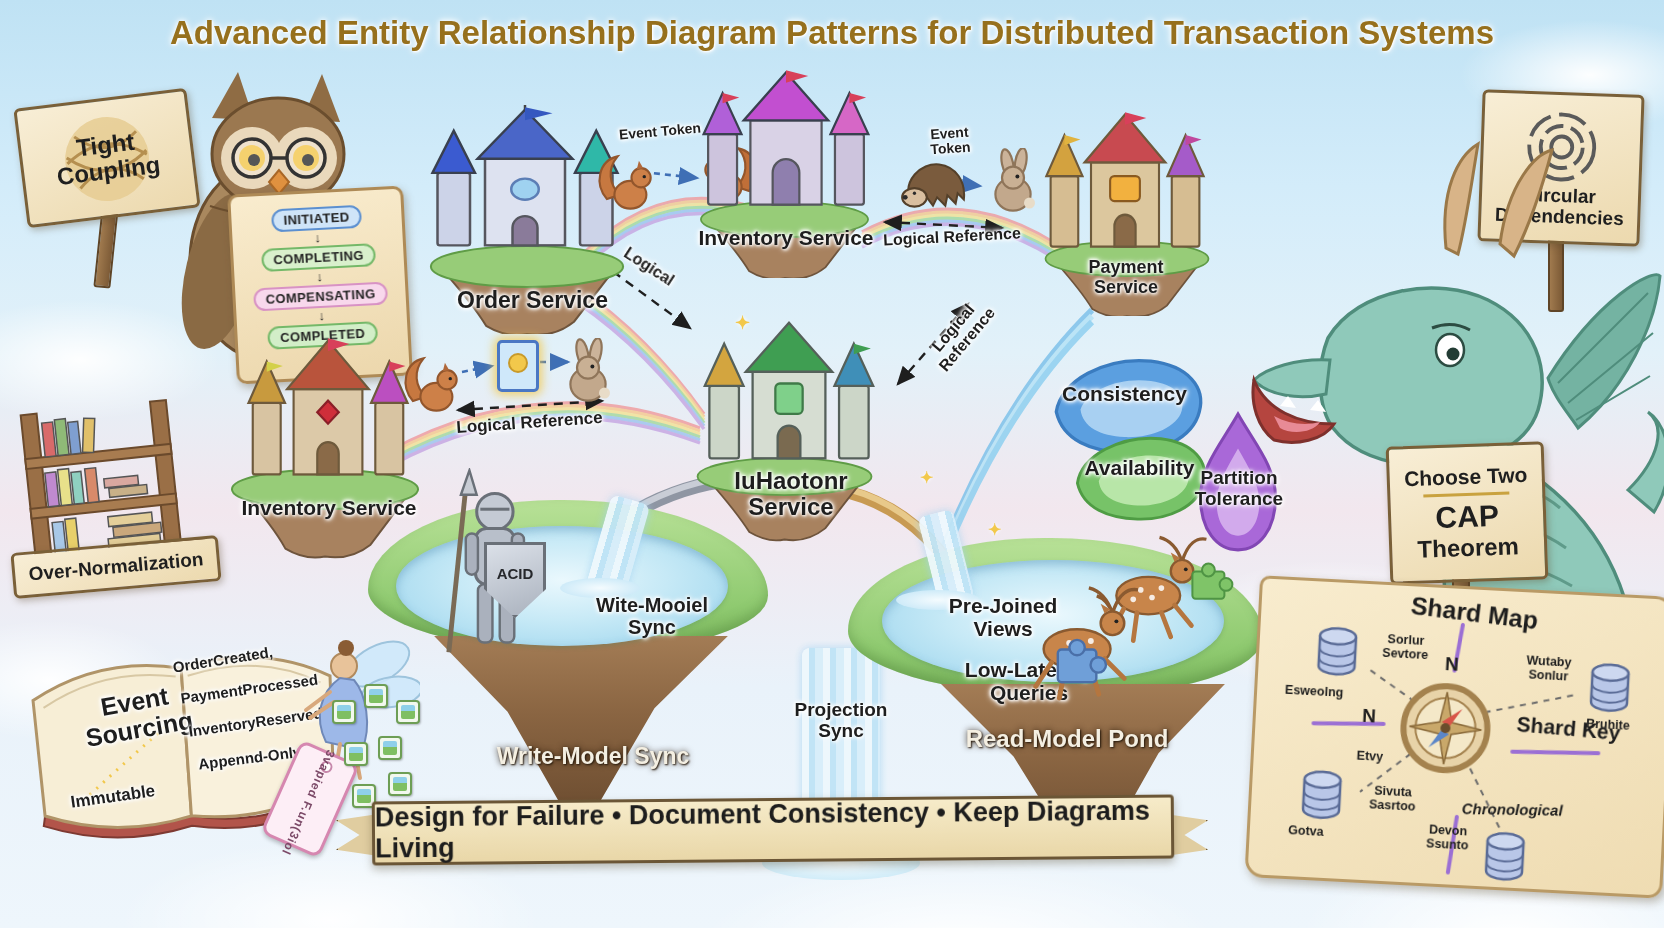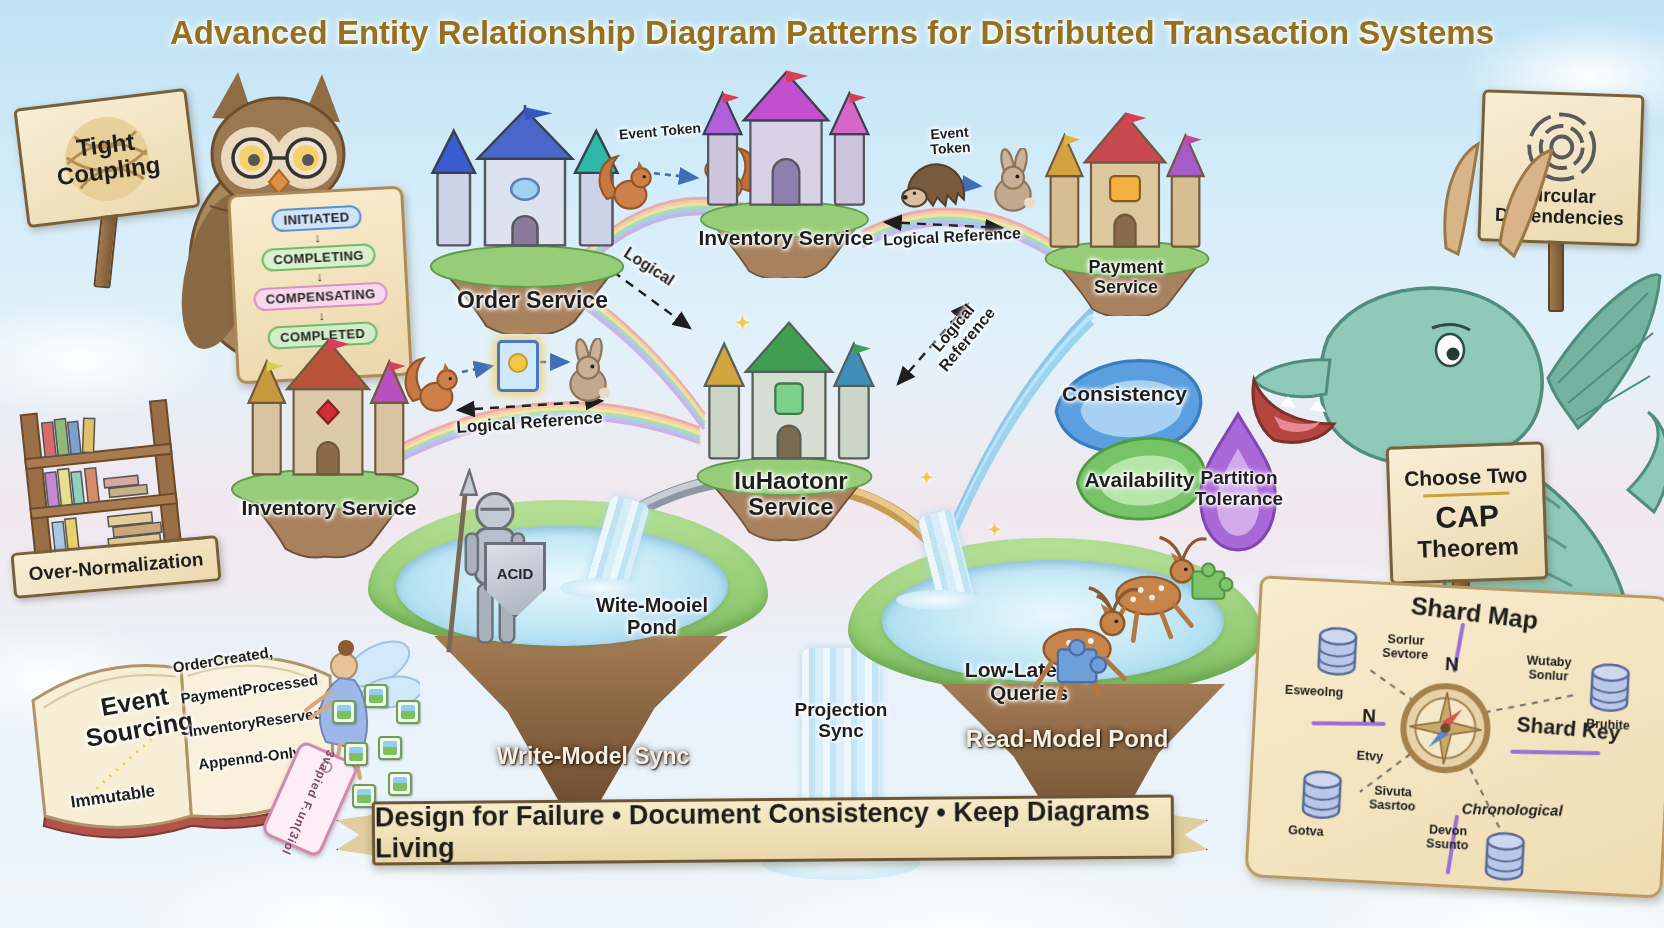--- a/index.html
+++ b/index.html
@@ -286,21 +286,21 @@
 
   <svg class="abs" width="185" height="110" viewBox="0 0 160 100" style="left:1032px;top:348px">
     <path d="M18,58 C22,30 62,8 104,12 C138,16 154,36 148,58 C142,82 112,96 80,95 C50,94 24,84 18,58 Z" fill="#5b9fe0" stroke="#3a7cc0" stroke-width="3"></path>
     <path d="M40,56 C46,38 76,26 104,30 C126,33 136,44 132,57 C128,72 104,82 80,81 C58,80 42,72 40,56 Z" fill="#a8d0f2"></path>
   </svg>
   <div class="lbl" style="left:1052px;top:382px;width:145px;font-size:21px">Consistency</div>
   <svg class="abs" width="155" height="115" viewBox="0 0 160 100" style="left:1060px;top:418px">
     <path d="M18,58 C22,30 62,8 104,12 C138,16 154,36 148,58 C142,82 112,96 80,95 C50,94 24,84 18,58 Z" fill="#77c368" stroke="#4f9c44" stroke-width="3"></path>
     <path d="M40,56 C46,38 76,26 104,30 C126,33 136,44 132,57 C128,72 104,82 80,81 C58,80 42,72 40,56 Z" fill="#b8e6a8"></path>
   </svg>
-  <div class="lbl" style="left:1072px;top:468px;width:135px;font-size:21px">Availability</div>
+  <div class="lbl" style="left:1072px;top:456px;width:135px;font-size:21px">Availability</div>
   <svg class="abs" width="112" height="152" viewBox="0 0 110 150" style="left:1182px;top:408px">
     <path d="M55,6 C72,36 92,58 92,88 C92,120 76,140 55,140 C34,140 18,120 18,88 C18,58 38,36 55,6 Z" fill="#a968d8" stroke="#8246b4" stroke-width="3"></path>
     <path d="M55,40 C66,60 76,74 76,94 C76,114 66,126 55,126 C44,126 34,114 34,94 C34,74 44,60 55,40 Z" fill="#d2aaec"></path>
   </svg>
   <div class="lbl" style="left:1186px;top:468px;width:106px;font-size:19px">Partition Tolerance</div>
 
   <div class="post" style="left:1452px;top:570px;width:14px;height:60px"></div>
   <div class="sign" style="left:1388px;top:444px;width:152px;height:132px;transform:rotate(-2deg)">
     <div style="font-size:21px">Choose Two</div>
     <div style="width:86px;height:3px;background:#c9a23f;margin:4px 0"></div>
@@ -408,32 +408,33 @@
     <rect x="30" y="54" width="10" height="34" rx="5" fill="#aab1bd" stroke="#6a7078" stroke-width="2"></rect>
     <rect x="68" y="54" width="10" height="34" rx="5" fill="#aab1bd" stroke="#6a7078" stroke-width="2"></rect>
     <rect x="40" y="96" width="12" height="48" rx="5" fill="#aab1bd" stroke="#6a7078" stroke-width="2"></rect>
     <rect x="58" y="96" width="12" height="48" rx="5" fill="#aab1bd" stroke="#6a7078" stroke-width="2"></rect>
   </svg>
   <div class="abs" style="left:484px;top:542px;width:62px;height:76px;clip-path:polygon(0 0,100% 0,100% 62%,50% 100%,0 62%);
        background:linear-gradient(160deg,#dde2ea,#a8b0bc);border:0;box-shadow:inset 0 0 0 3px #6a7078;
        display:flex;align-items:center;justify-content:center">
     <span style="font-weight:bold;font-size:15px;color:#26282c;margin-bottom:14px">ACID</span>
   </div>
-  <div class="lbl" style="left:572px;top:594px;width:160px;font-size:20px">Wite-Mooiel Pond</div>
+  <div class="lbl" style="left:572px;top:594px;width:160px;font-size:20px">Wite-Mooiel Sync</div>
   <div class="lbl" style="left:478px;top:744px;width:230px;font-size:23px;color:#f4efe2;text-shadow:0 0 6px rgba(40,25,10,.8),1px 1px 2px #2c1e10">Write-Model Sync</div>
 
   <div class="waterfall" style="left:802px;top:648px;width:78px;height:215px"></div>
   <div class="abs" style="left:762px;top:846px;width:158px;height:34px;border-radius:50%;background:radial-gradient(#f6fcff,#c2e6f6)"></div>
   <div class="lbl" style="left:782px;top:700px;width:118px;font-size:19px">Projection Sync</div>
 
   <div class="grass" style="left:848px;top:538px;width:415px;height:158px"></div>
   <div class="cliff" style="left:932px;top:684px;width:302px;height:165px;clip-path:polygon(3% 0,97% 0,75% 42%,58% 97%,45% 97%,27% 44%)"></div>
   <div class="pond" style="left:882px;top:560px;width:342px;height:122px"></div>
   <div class="waterfall" style="left:928px;top:512px;width:36px;height:92px;transform:rotate(-14deg)"></div>
   <div class="abs" style="left:896px;top:590px;width:84px;height:20px;border-radius:50%;background:radial-gradient(#f4fbfe,#bfe4f6)"></div>
+  <div class="lbl" style="left:932px;top:594px;width:142px;font-size:21px">Pre-Joined Views</div>
   <div class="lbl" style="left:950px;top:658px;width:158px;font-size:21px">Low-Latency Queries</div>
   <div class="lbl" style="left:962px;top:726px;width:210px;font-size:24px;color:#f4efe2;text-shadow:0 0 6px rgba(40,25,10,.8),1px 1px 2px #2c1e10">Read-Model Pond</div>
   <svg class="abs" width="120" height="122" viewBox="0 0 120 130" style="left:1092px;top:528px">
     <path d="M92,36 C86,18 76,12 68,10 M92,36 C98,16 108,10 118,12" stroke="#8a5a30" stroke-width="3.5" fill="none"></path>
     <ellipse cx="56" cy="72" rx="34" ry="20" fill="#c8854a" stroke="#8a5a30" stroke-width="2.5"></ellipse>
     <circle cx="92" cy="46" r="12" fill="#c8854a" stroke="#8a5a30" stroke-width="2.5"></circle>
     <polygon points="84,36 80,26 90,32" fill="#b5763f"></polygon>
       <circle cx="96" cy="44" r="2" fill="#222"></circle>
     <g fill="#fff" opacity=".85">
         <circle cx="48" cy="66" r="3"></circle>

